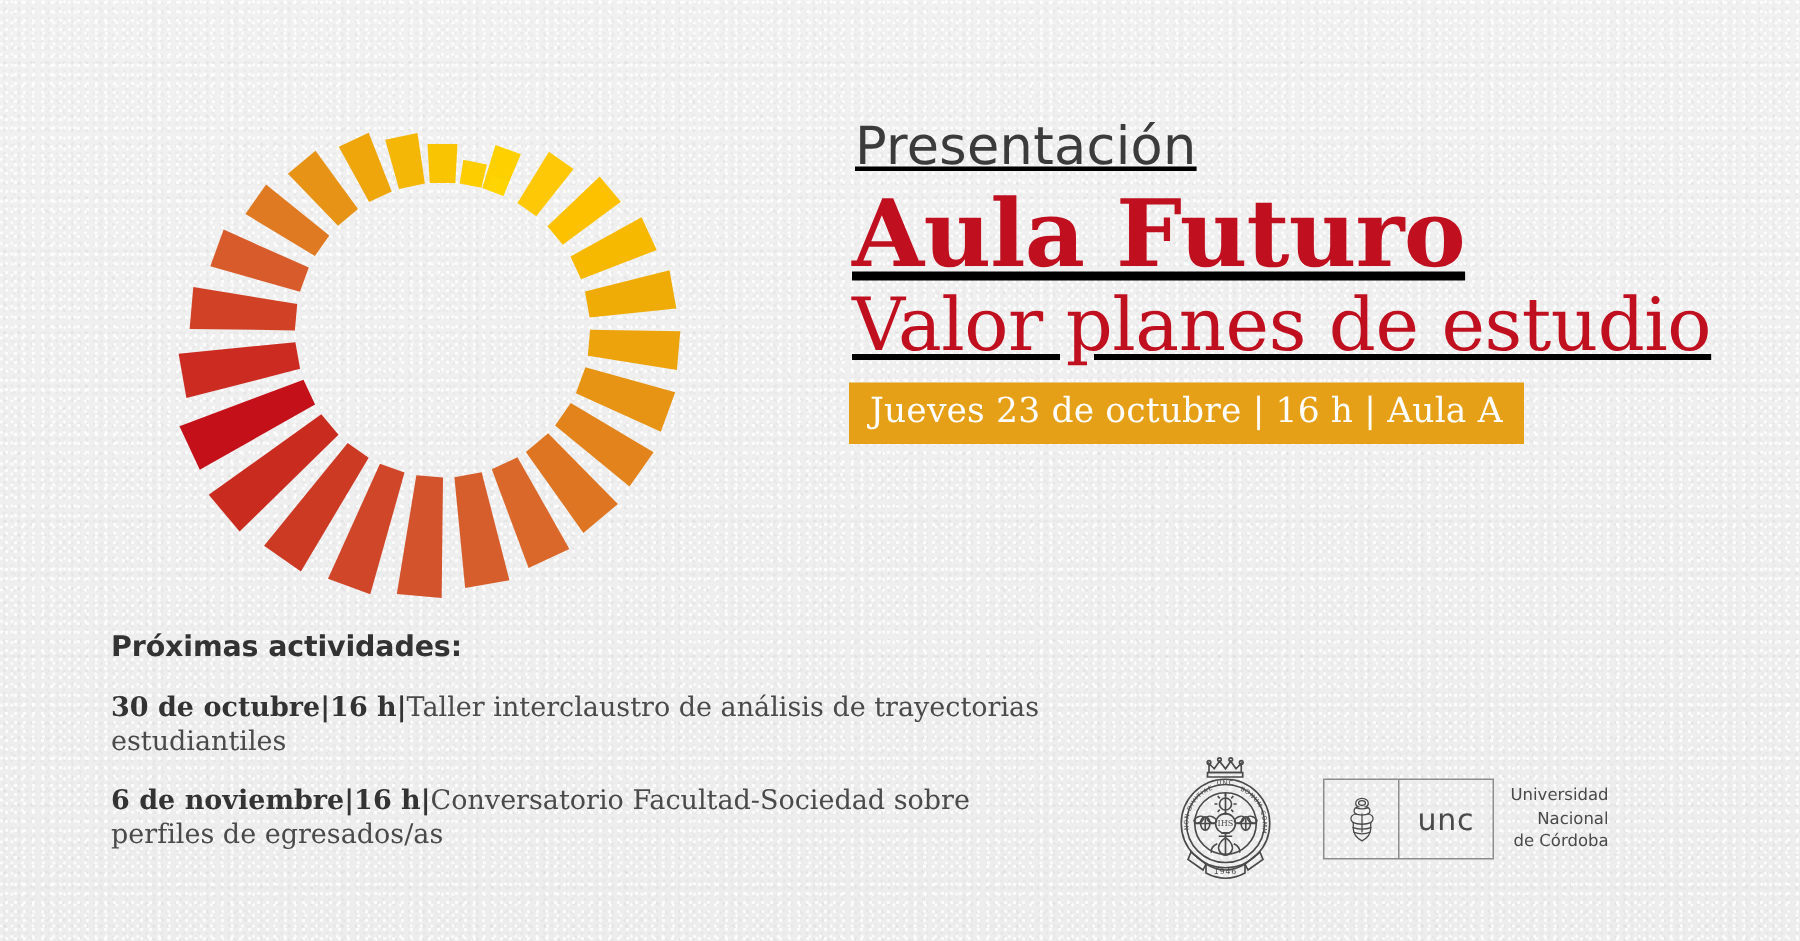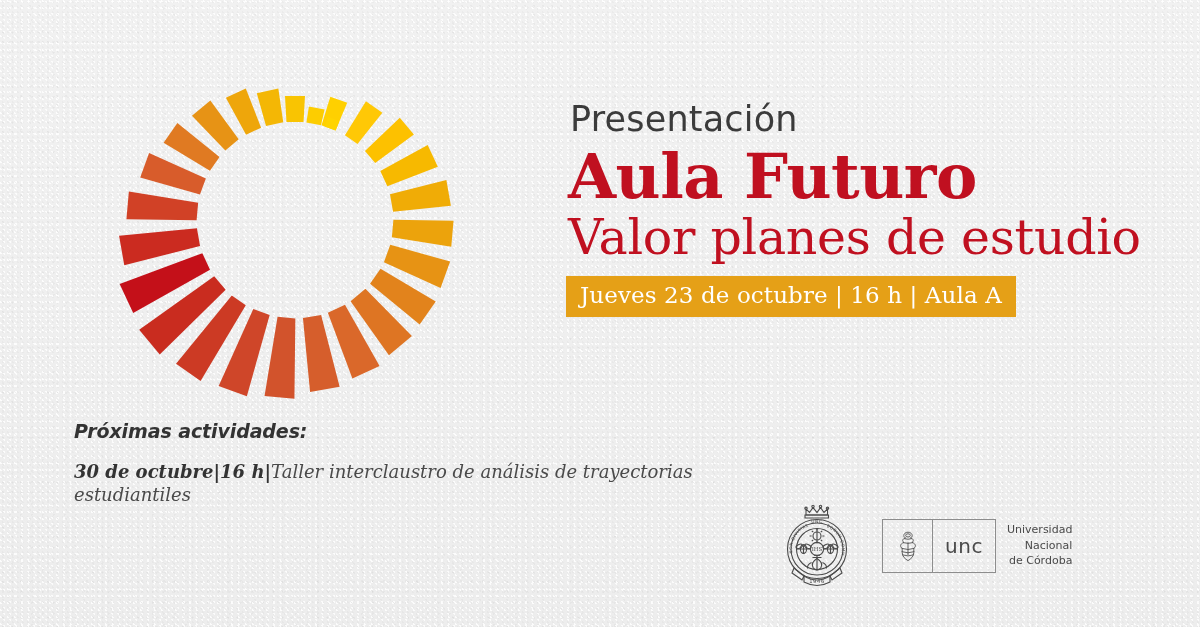--- a/index.html
+++ b/index.html
@@ -21,21 +21,21 @@
       linear-gradient(180deg,#f1f1f1 0%,#ededed 100%);
     background-size:7px 7px,9px 9px,6px 6px,11px 11px,5px 5px,100% 100%;
     overflow:hidden;
   }
 
   
   #sunburst{position:absolute;left:95px;top:20px;width:400px;height:400px;}
   #sunburst svg{display:block;width:400px;height:400px;}
 
   
-  #headline{position:absolute;left:566px;top:101px;width:600px;}
+  #headline{position:absolute;left:566px;top:80px;width:600px;text-decoration:underline;}
   .presentacion{
     font-family:"DejaVu Sans","Liberation Sans",sans-serif;
     font-size:35px;font-weight:400;color:#3b3b3b;
     letter-spacing:.2px;line-height:1.05;
     margin:0 0 6px 4px;
   }
   .title-main{
     font-family:"DejaVu Serif","Liberation Serif",serif;
     font-size:62px;font-weight:700;color:#c01020;
     letter-spacing:-.5px;line-height:1.06;
@@ -52,21 +52,21 @@
     background:#e5a017;
     color:#ffffff;
     font-family:"DejaVu Serif","Liberation Serif",serif;
     font-size:23px;font-weight:400;
     letter-spacing:.1px;
     padding:6px 14px 9px 14px;
     white-space:nowrap;
   }
 
   
-  #actividades{position:absolute;left:74px;top:420px;width:620px;font-style:italic;}
+  #actividades{position:absolute;left:74px;top:420px;width:620px;}
   .act-heading{
     font-family:"DejaVu Sans","Liberation Sans",sans-serif;
     font-size:19px;font-weight:700;color:#333333;
     letter-spacing:-.1px;margin:0 0 18px 0;
   }
   .act-item{
     font-family:"DejaVu Serif","Liberation Serif",serif;
     font-size:18px;line-height:1.28;color:#4a4a4a;
     margin:0 0 16px 0;
   }
@@ -143,20 +143,23 @@
     <div class="date-band">Jueves 23 de octubre | 16 h | Aula A</div>
   </div>
 
   <div id="actividades">
     <div class="act-heading">Próximas actividades:</div>
 
     <p class="act-item">
       <span class="d">30 de octubre</span><span class="sep">|</span><span class="d">16 h</span><span class="sep">|</span><span>Taller interclaustro de análisis de trayectorias estudiantiles</span>
     </p>
 
+    <p class="act-item">
+      <span class="d">6 de noviembre</span><span class="sep">|</span><span class="d">16 h</span><span class="sep">|</span><span>Conversatorio Facultad-Sociedad sobre perfiles de egresados/as</span>
+    </p>
   </div>
 
   <div id="logos">
 
     <div class="fce-lockup">
       <svg width="78" height="88" viewBox="0 0 78 88" aria-hidden="true">
         <g fill="none" stroke="#4a4a4a" stroke-width="1.1">
 
           <path d="M28 13 L28 7 L31.5 10.5 L35 5.5 L39 10.5 L42.5 5.5 L46 10.5 L49.5 7 L49.5 13 Z"></path>
           <path d="M27 13 L50.5 13 L50.5 16 L27 16 Z"></path>

